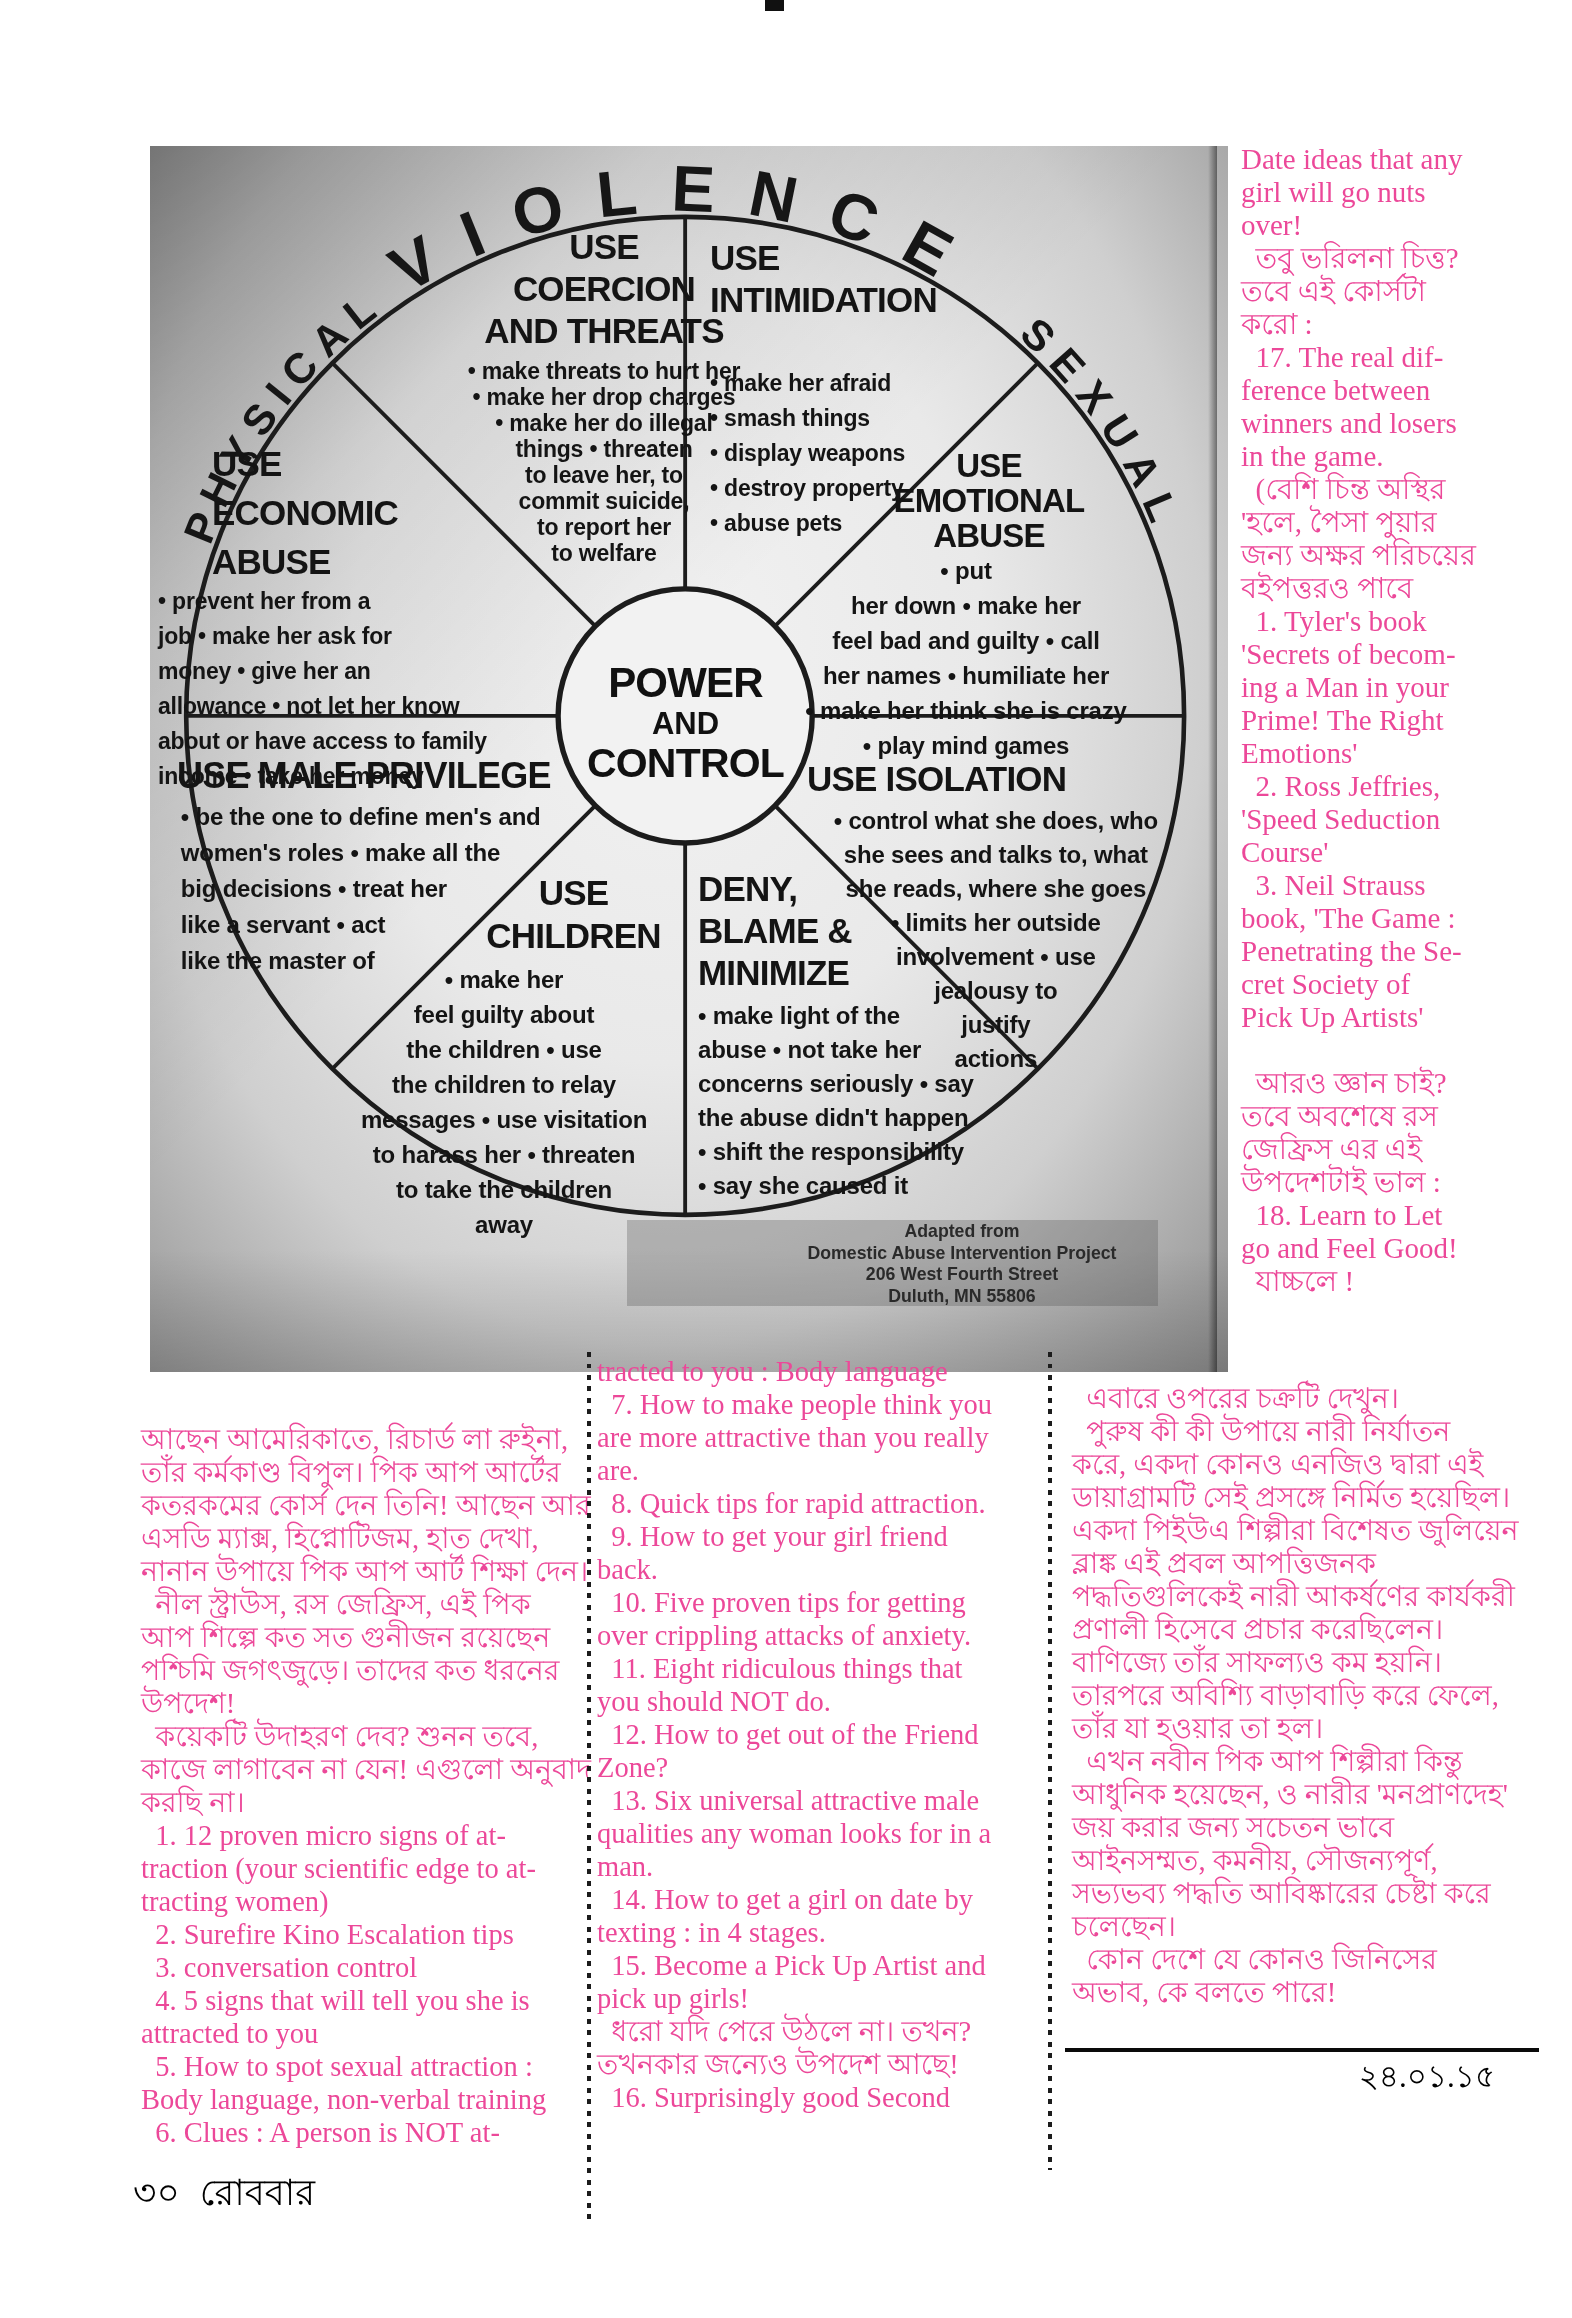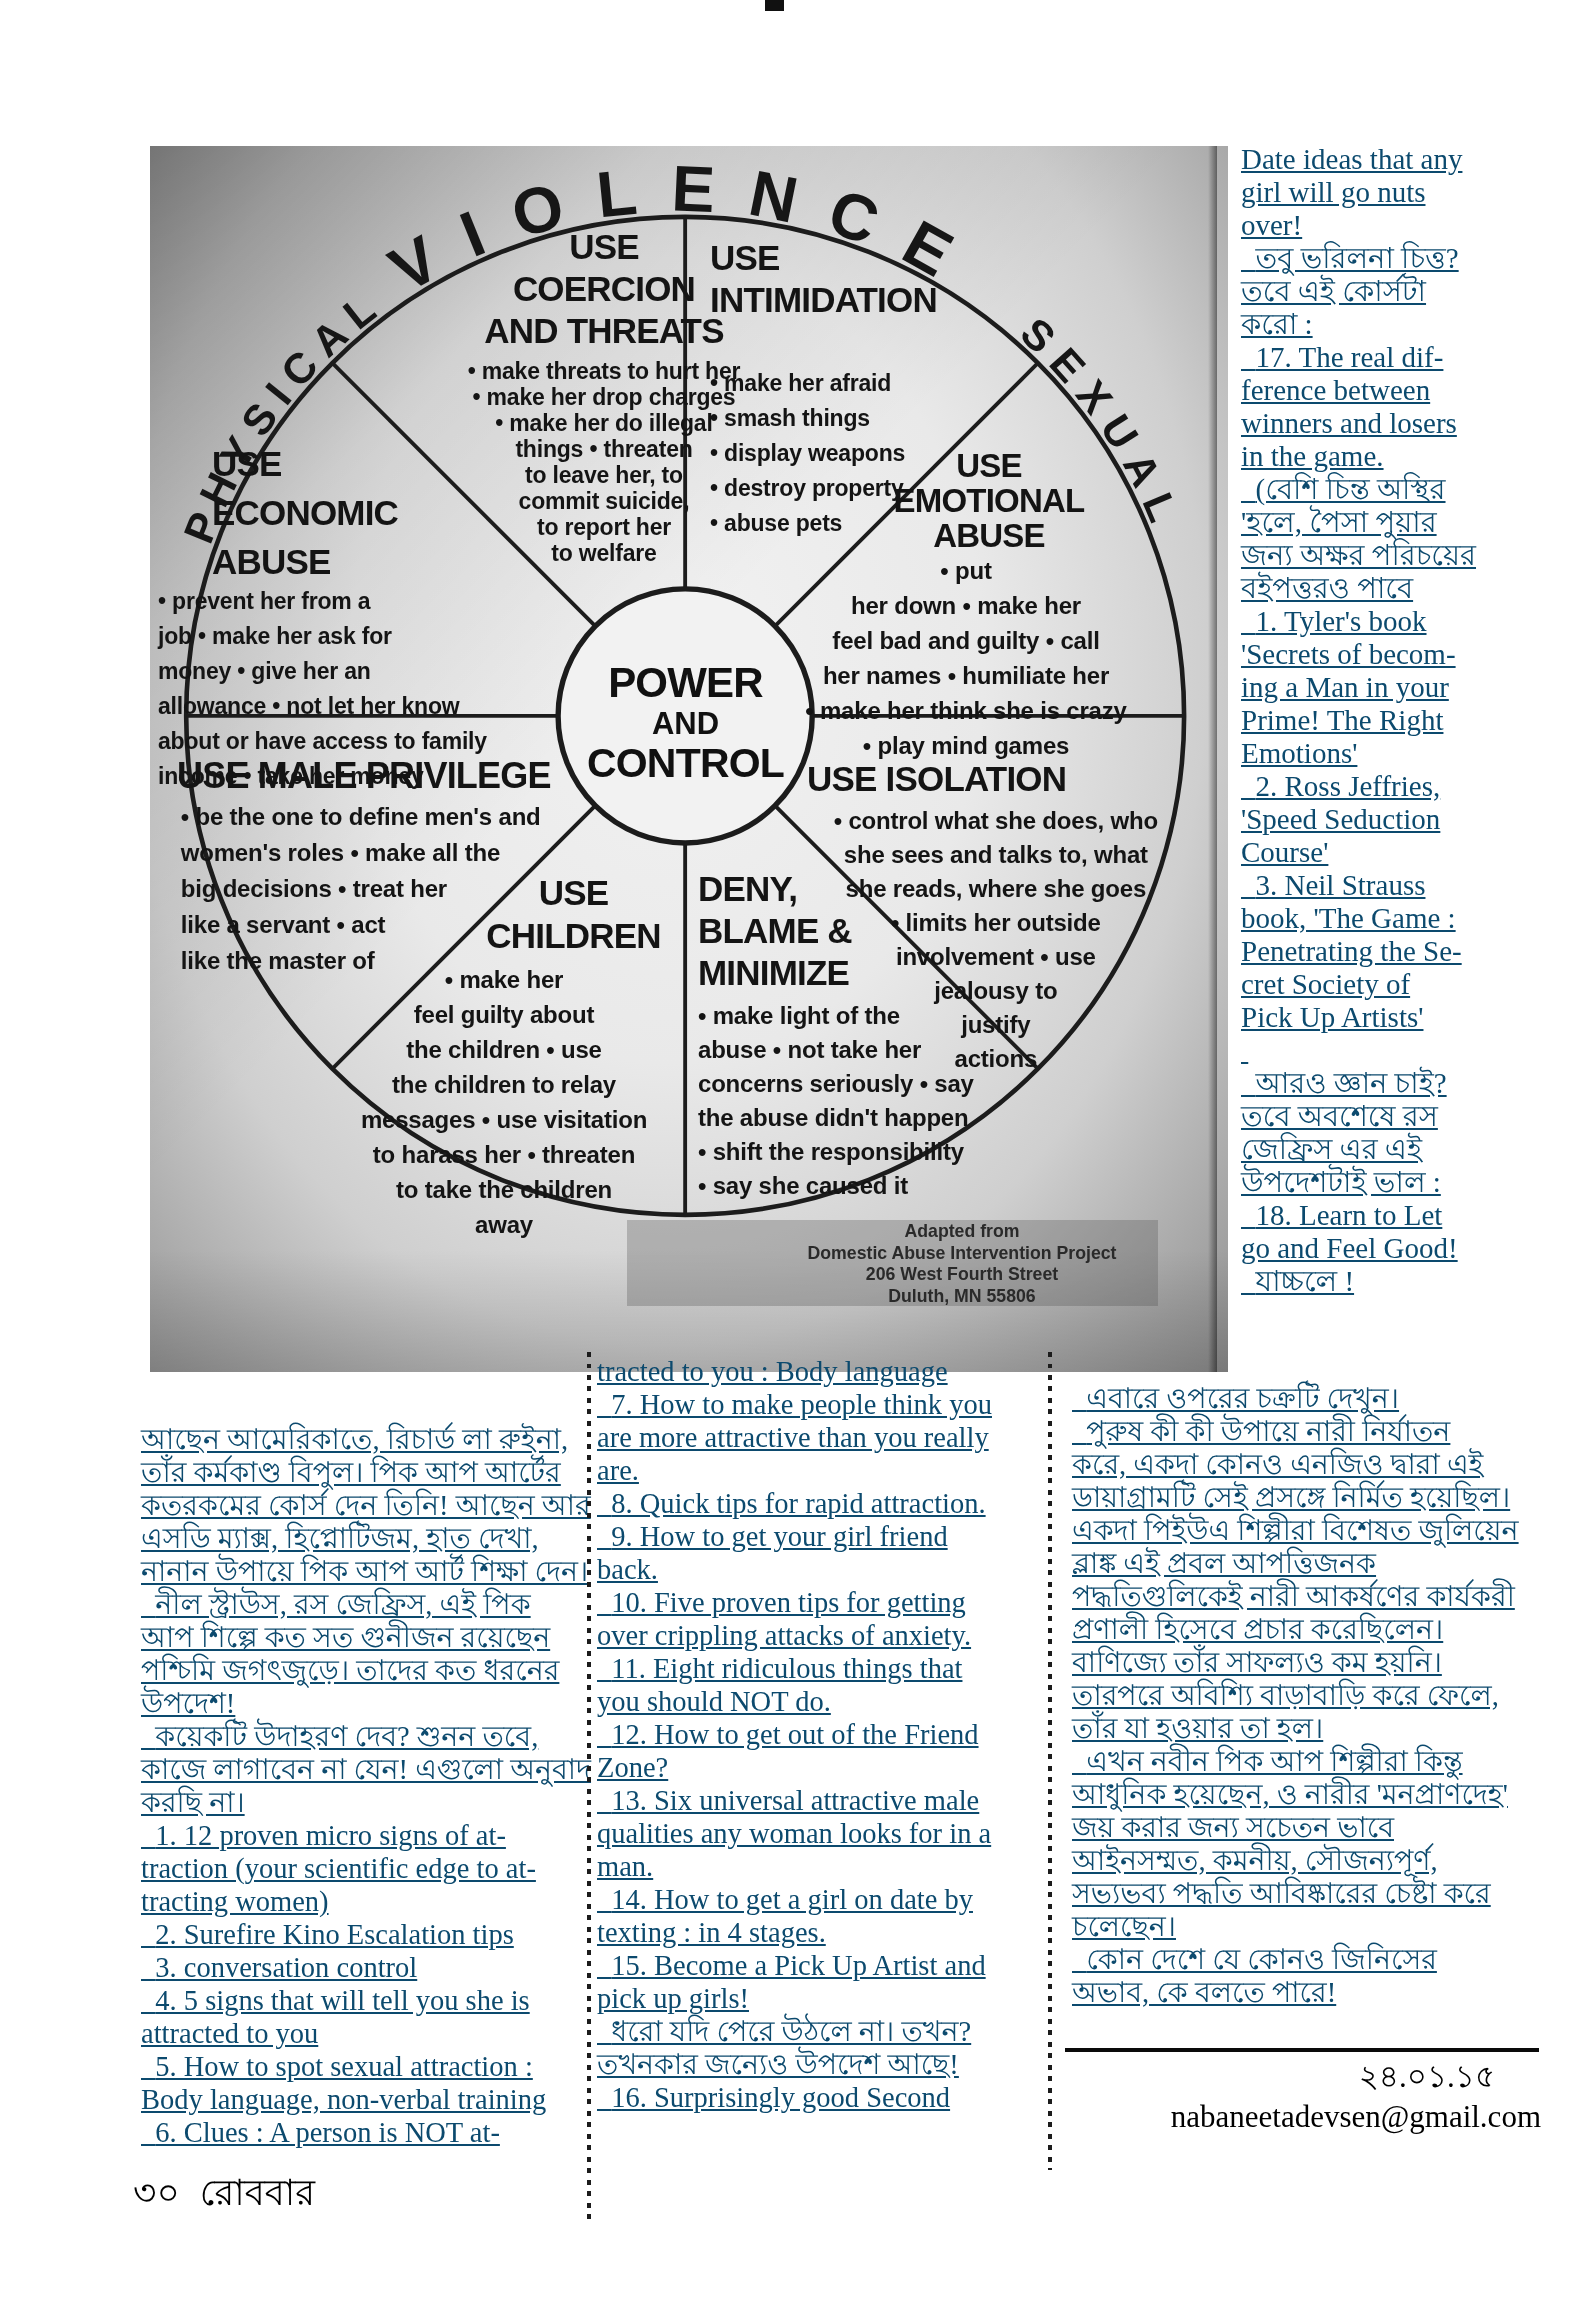--- a/index.html
+++ b/index.html
@@ -66,21 +66,21 @@
   .sg-economic .seg-lines{position:absolute;left:-54px;top:145px;width:400px;
                           font-size:23px;line-height:35px;}
 
   .credit-band{position:absolute;left:477px;top:1074px;width:531px;height:86px;
                background:rgba(80,80,80,.30);}
   .credit{position:absolute;left:631px;top:1075px;width:362px;text-align:center;
           font-family:"Liberation Sans",sans-serif;font-weight:700;font-size:17.7px;line-height:21.6px;
           color:#2a2a2a;}
 
   
-  .tcol{position:absolute;font-size:29px;color:#0c4a6e;text-decoration:underline;}
+  .tcol{position:absolute;font-size:29px;color:#ec4899;}
   .t-line{white-space:pre-wrap;}
   .t-line:empty::before{content:"\00a0";}
   .col-right-top{left:1241px;top:143px;width:323px;line-height:33px;}
   .col-a{left:141px;top:1423px;width:450px;line-height:33px;font-size:28.5px;}
   .col-b{left:597px;top:1355px;width:454px;line-height:33px;font-size:28.5px;}
   .col-c{left:1072px;top:1382px;width:477px;line-height:33px;font-size:28.5px;}
 
   .vsep{position:absolute;width:3.8px;
         background-image:repeating-linear-gradient(to bottom,#1c1c1c 0 4.6px,transparent 4.6px 11.5px);}
   .sep-1{left:587px;top:1352px;height:867px;}
@@ -385,21 +385,20 @@
       <div class="t-line">  কোন দেশে যে কোনও জিনিসের</div>
       <div class="t-line">অভাব, কে বলতে পারে!</div>
     </div>
 
   <div class="vsep sep-1"></div>
   <div class="vsep sep-2"></div>
 
   <div class="sign-rule"></div>
   <div class="sign-block">
     <div class="sign-date">২৪.০১.১৫</div>
-    <div class="sign-email">nabaneetadevsen@gmail.com</div>
   </div>
 
   <div class="footer">
     <span class="pgno">৩০</span><span>রোববার</span>
   </div>
 
 </div>
 
 
 </body></html>

